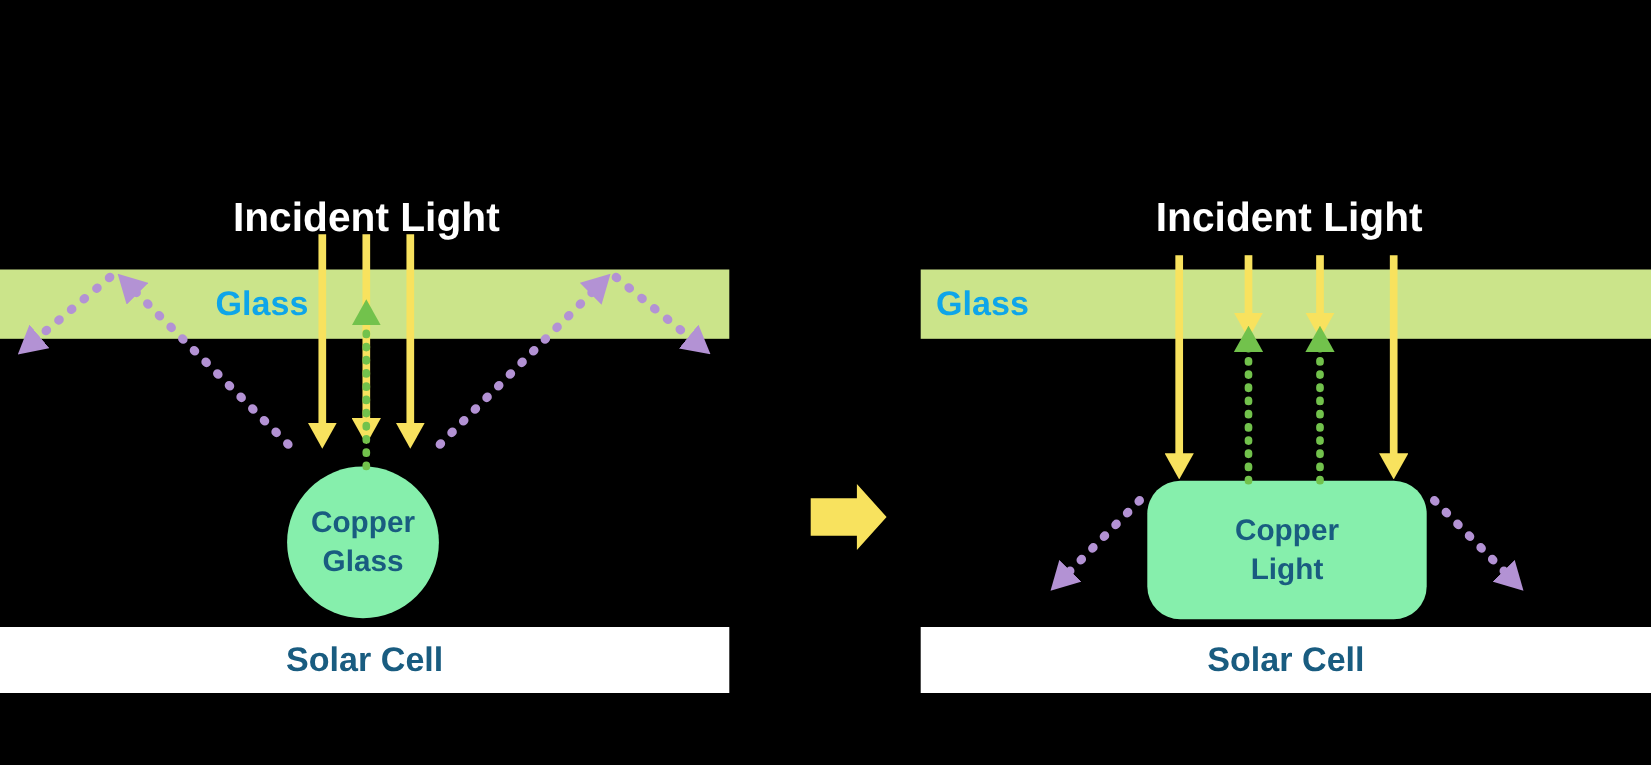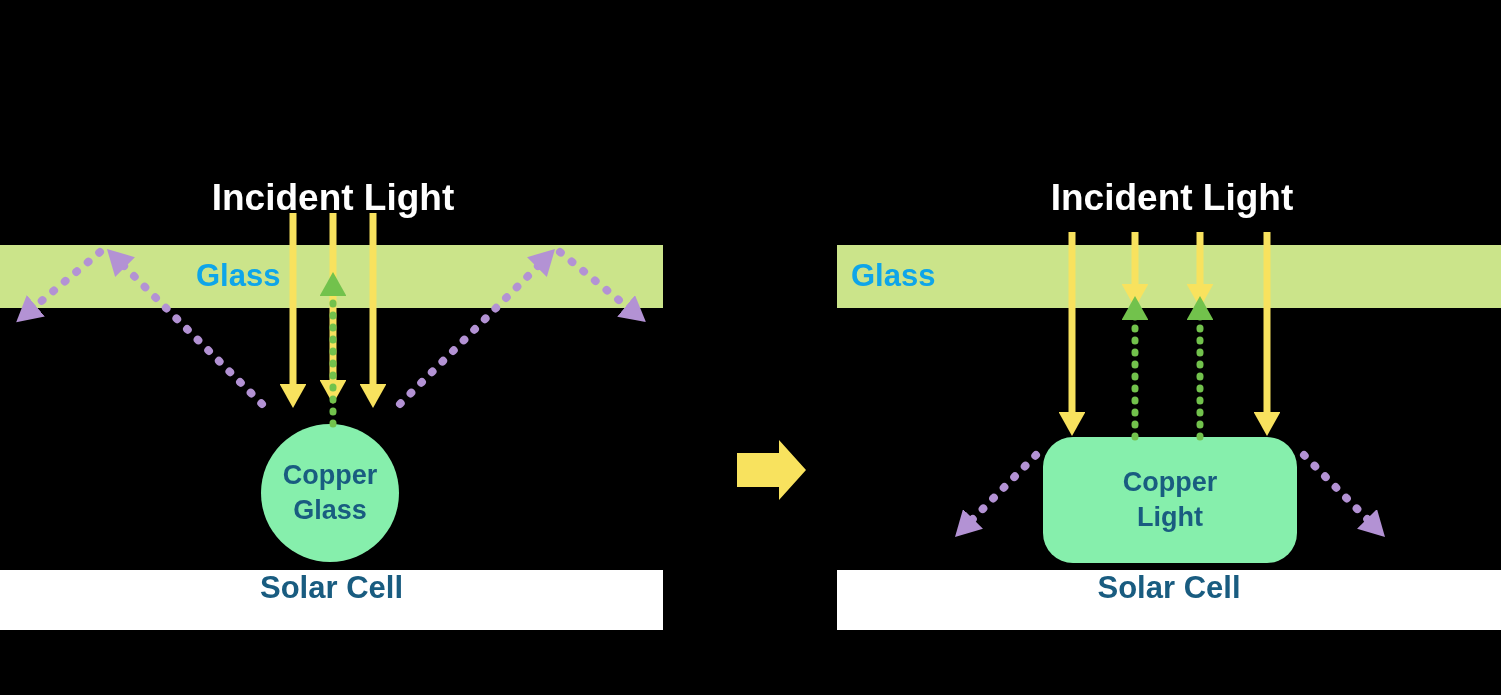--- a/index.html
+++ b/index.html
@@ -27,21 +27,21 @@
   .glass-label-left  { left:196px; }
   .copper {
     position:absolute; background:#86efac; color:#195c80; z-index:1;
     display:flex; flex-direction:column; align-items:center; justify-content:center;
     font-size:27px; font-weight:bold; line-height:1.3; text-align:right;
   }
   .copper-wire   { left:261px;  top:424px; width:138px; height:138px; border-radius:50%; }
   .copper-ribbon { left:1043px; top:437px; width:254px; height:126px; border-radius:30px; }
   .solar-cell {
     position:absolute; top:570px; height:60px; background:#ffffff; color:#195c80;
-    font-size:31px; font-weight:bold; display:flex; justify-content:center;
+    font-size:31px; font-weight:bold; display:flex; align-items:center; justify-content:center;
     z-index:1;
   }
   .cell-left  { left:0;     width:663px; }
   .cell-right { left:837px; width:664px; }
   .overlay { position:absolute; left:0; top:0; z-index:2; pointer-events:none; }
 </style>
 </head>
 <body>
 
 <div class="canvas">

